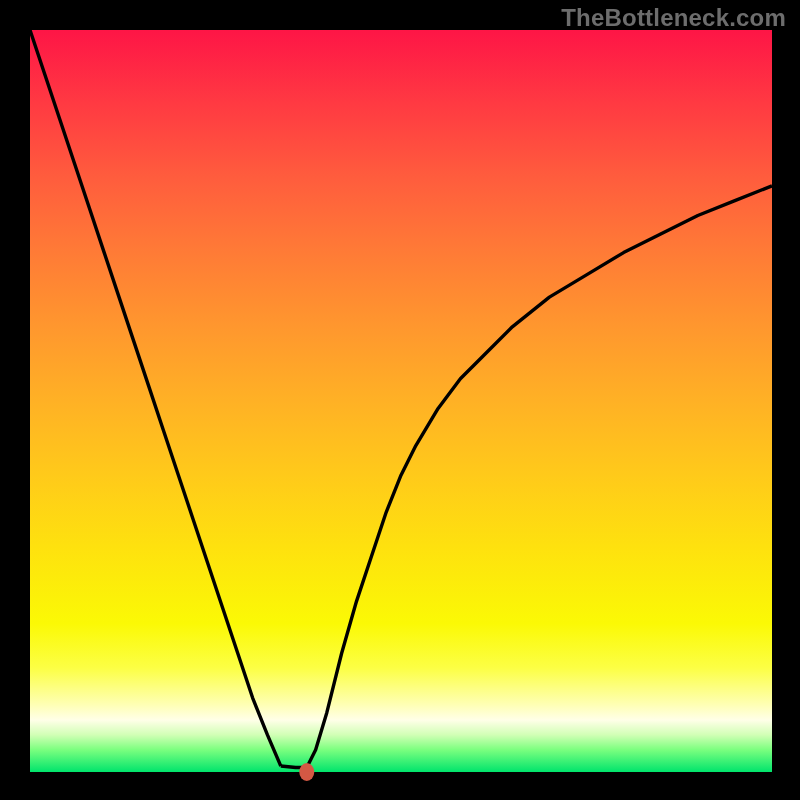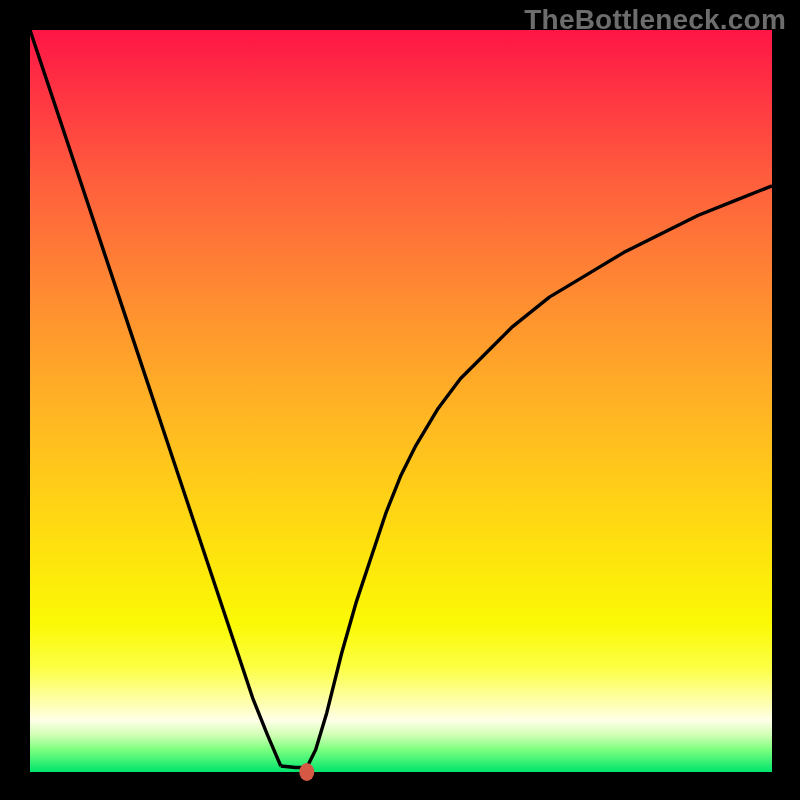--- a/index.html
+++ b/index.html
@@ -8,21 +8,21 @@
     position: relative;
     width: 800px;
     height: 800px;
     background: #000;
   }
   .watermark {
     position: absolute;
     top: 4px;
     right: 14px;
     font-family: Arial, Helvetica, sans-serif;
-    font-size: 28px;
+    font-size: 24px;
     font-weight: 600;
     color: #6d6d6d;
     letter-spacing: 0.2px;
     z-index: 10;
   }
   .plot-frame {
     position: absolute;
     left: 30px;
     top: 30px;
     width: 742px;

